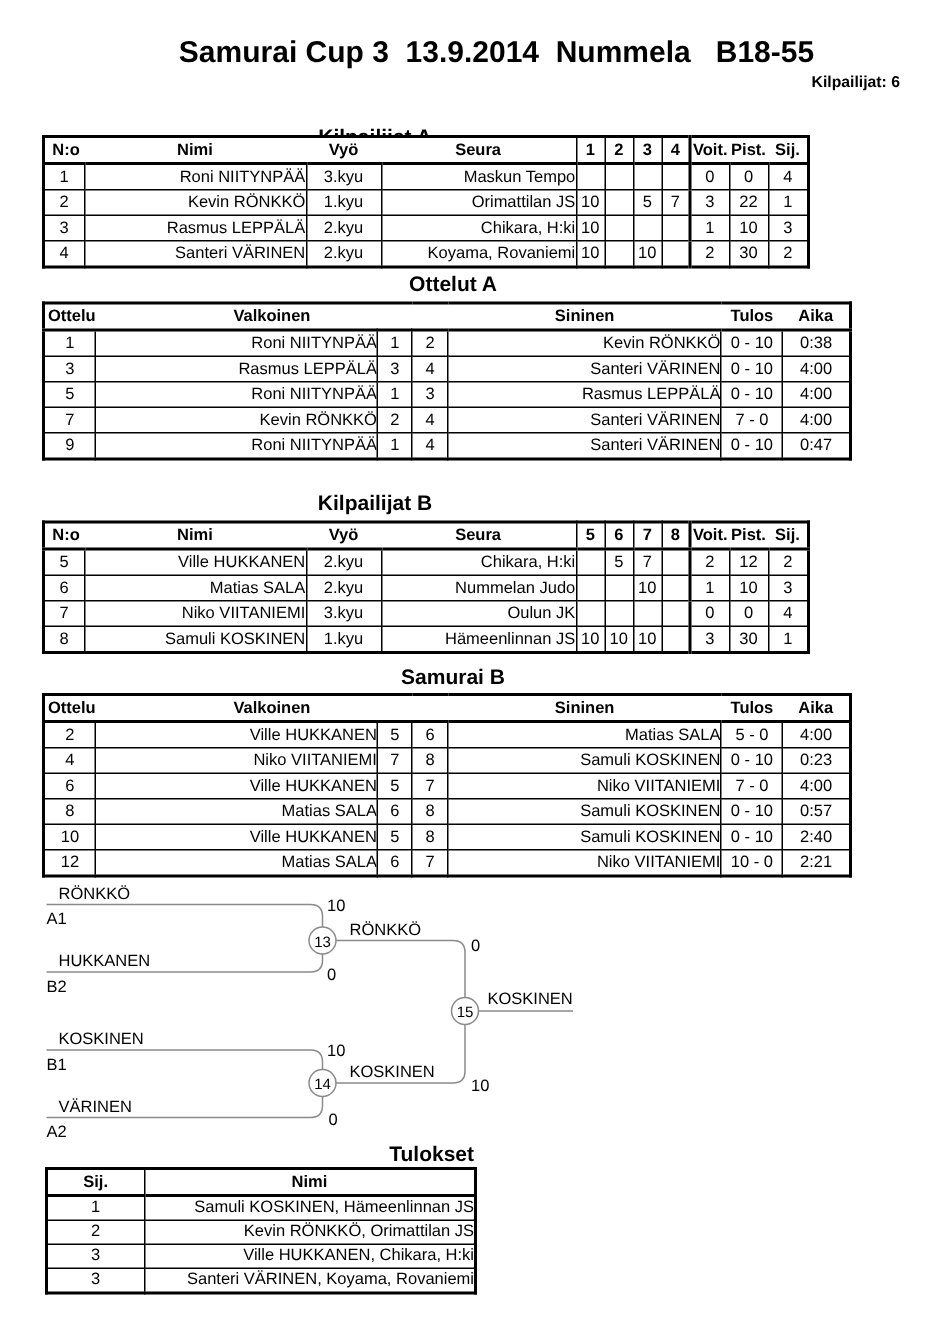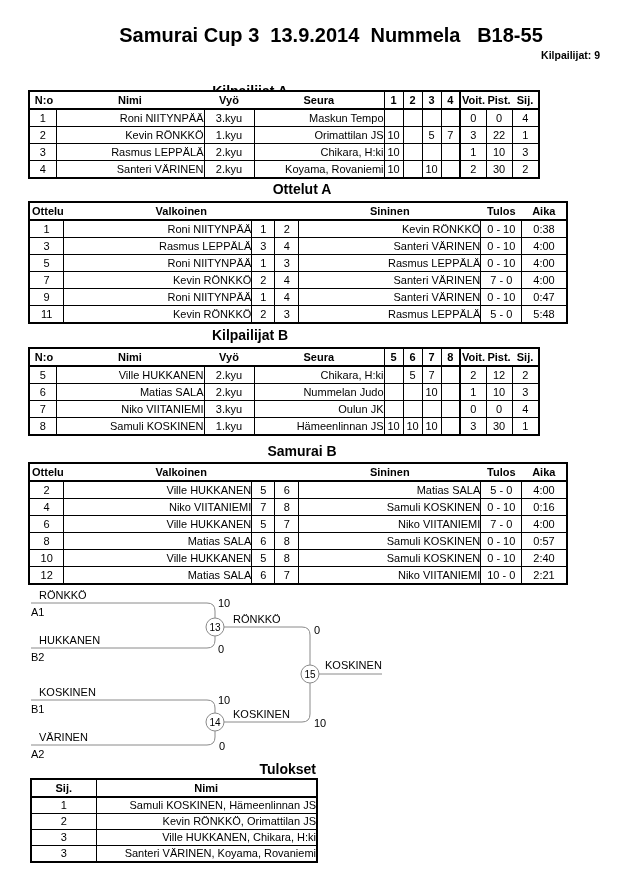--- a/index.html
+++ b/index.html
@@ -35,21 +35,21 @@
   svg.bracket { position:absolute; left:0; top:585px; }
   .bl { fill:none; stroke:#8a8a8a; stroke-width:1; }
   .bc { fill:#fff; stroke:#8a8a8a; stroke-width:1; }
   .bt { font-family:"Liberation Sans", sans-serif; font-size:11px; fill:#000; }
   .bn { font-family:"Liberation Sans", sans-serif; font-size:10px; fill:#000; text-anchor:middle; }
 </style>
 </head>
 <body>
 
 <div class="abs title">Samurai Cup 3  13.9.2014  Nummela   B18-55</div>
-<div class="abs count">Kilpailijat: 9</div>
+<div class="abs count">Kilpailijat: 6</div>
 
 <div class="abs sec-h" style="top:71px;left:0;width:500px;margin-top:12px;">Kilpailijat A</div>
 <table class="sheet" style="top:90px;left:28px;">
   <colgroup>
     <col style="width:27px">
       <col style="width:148px">
       <col style="width:50px">
       <col style="width:130px">
     <col style="width:19px">
       <col style="width:19px">
@@ -185,29 +185,20 @@
   </tr>
   <tr>
     <td class="tc">9</td>
     <td class="tl">Roni NIITYNPÄÄ</td>
     <td class="tc">1</td>
     <td class="tc">4</td>
     <td class="tl">Santeri VÄRINEN</td>
     <td class="tc">0 - 10</td>
     <td class="tc">0:47</td>
   </tr>
-  <tr>
-    <td class="tc">11</td>
-    <td class="tl">Kevin RÖNKKÖ</td>
-    <td class="tc">2</td>
-    <td class="tc">3</td>
-    <td class="tl">Rasmus LEPPÄLÄ</td>
-    <td class="tc">5 - 0</td>
-    <td class="tc">5:48</td>
-  </tr>
 </tbody>
   </table>
 
 <div class="abs sec-h" style="top:327px;left:0;width:500px;">Kilpailijat B</div>
 <table class="sheet" style="top:347px;left:28px;">
   <colgroup>
     <col style="width:27px">
       <col style="width:148px">
       <col style="width:50px">
       <col style="width:130px">
@@ -316,21 +307,21 @@
     <td class="tc">5 - 0</td>
     <td class="tc">4:00</td>
   </tr>
   <tr>
     <td class="tc">4</td>
     <td class="tl">Niko VIITANIEMI</td>
     <td class="tc">7</td>
     <td class="tc">8</td>
     <td class="tl">Samuli KOSKINEN</td>
     <td class="tc">0 - 10</td>
-    <td class="tc">0:16</td>
+    <td class="tc">0:23</td>
   </tr>
   <tr>
     <td class="tc">6</td>
     <td class="tl">Ville HUKKANEN</td>
     <td class="tc">5</td>
     <td class="tc">7</td>
     <td class="tl">Niko VIITANIEMI</td>
     <td class="tc">7 - 0</td>
     <td class="tc">4:00</td>
   </tr>

